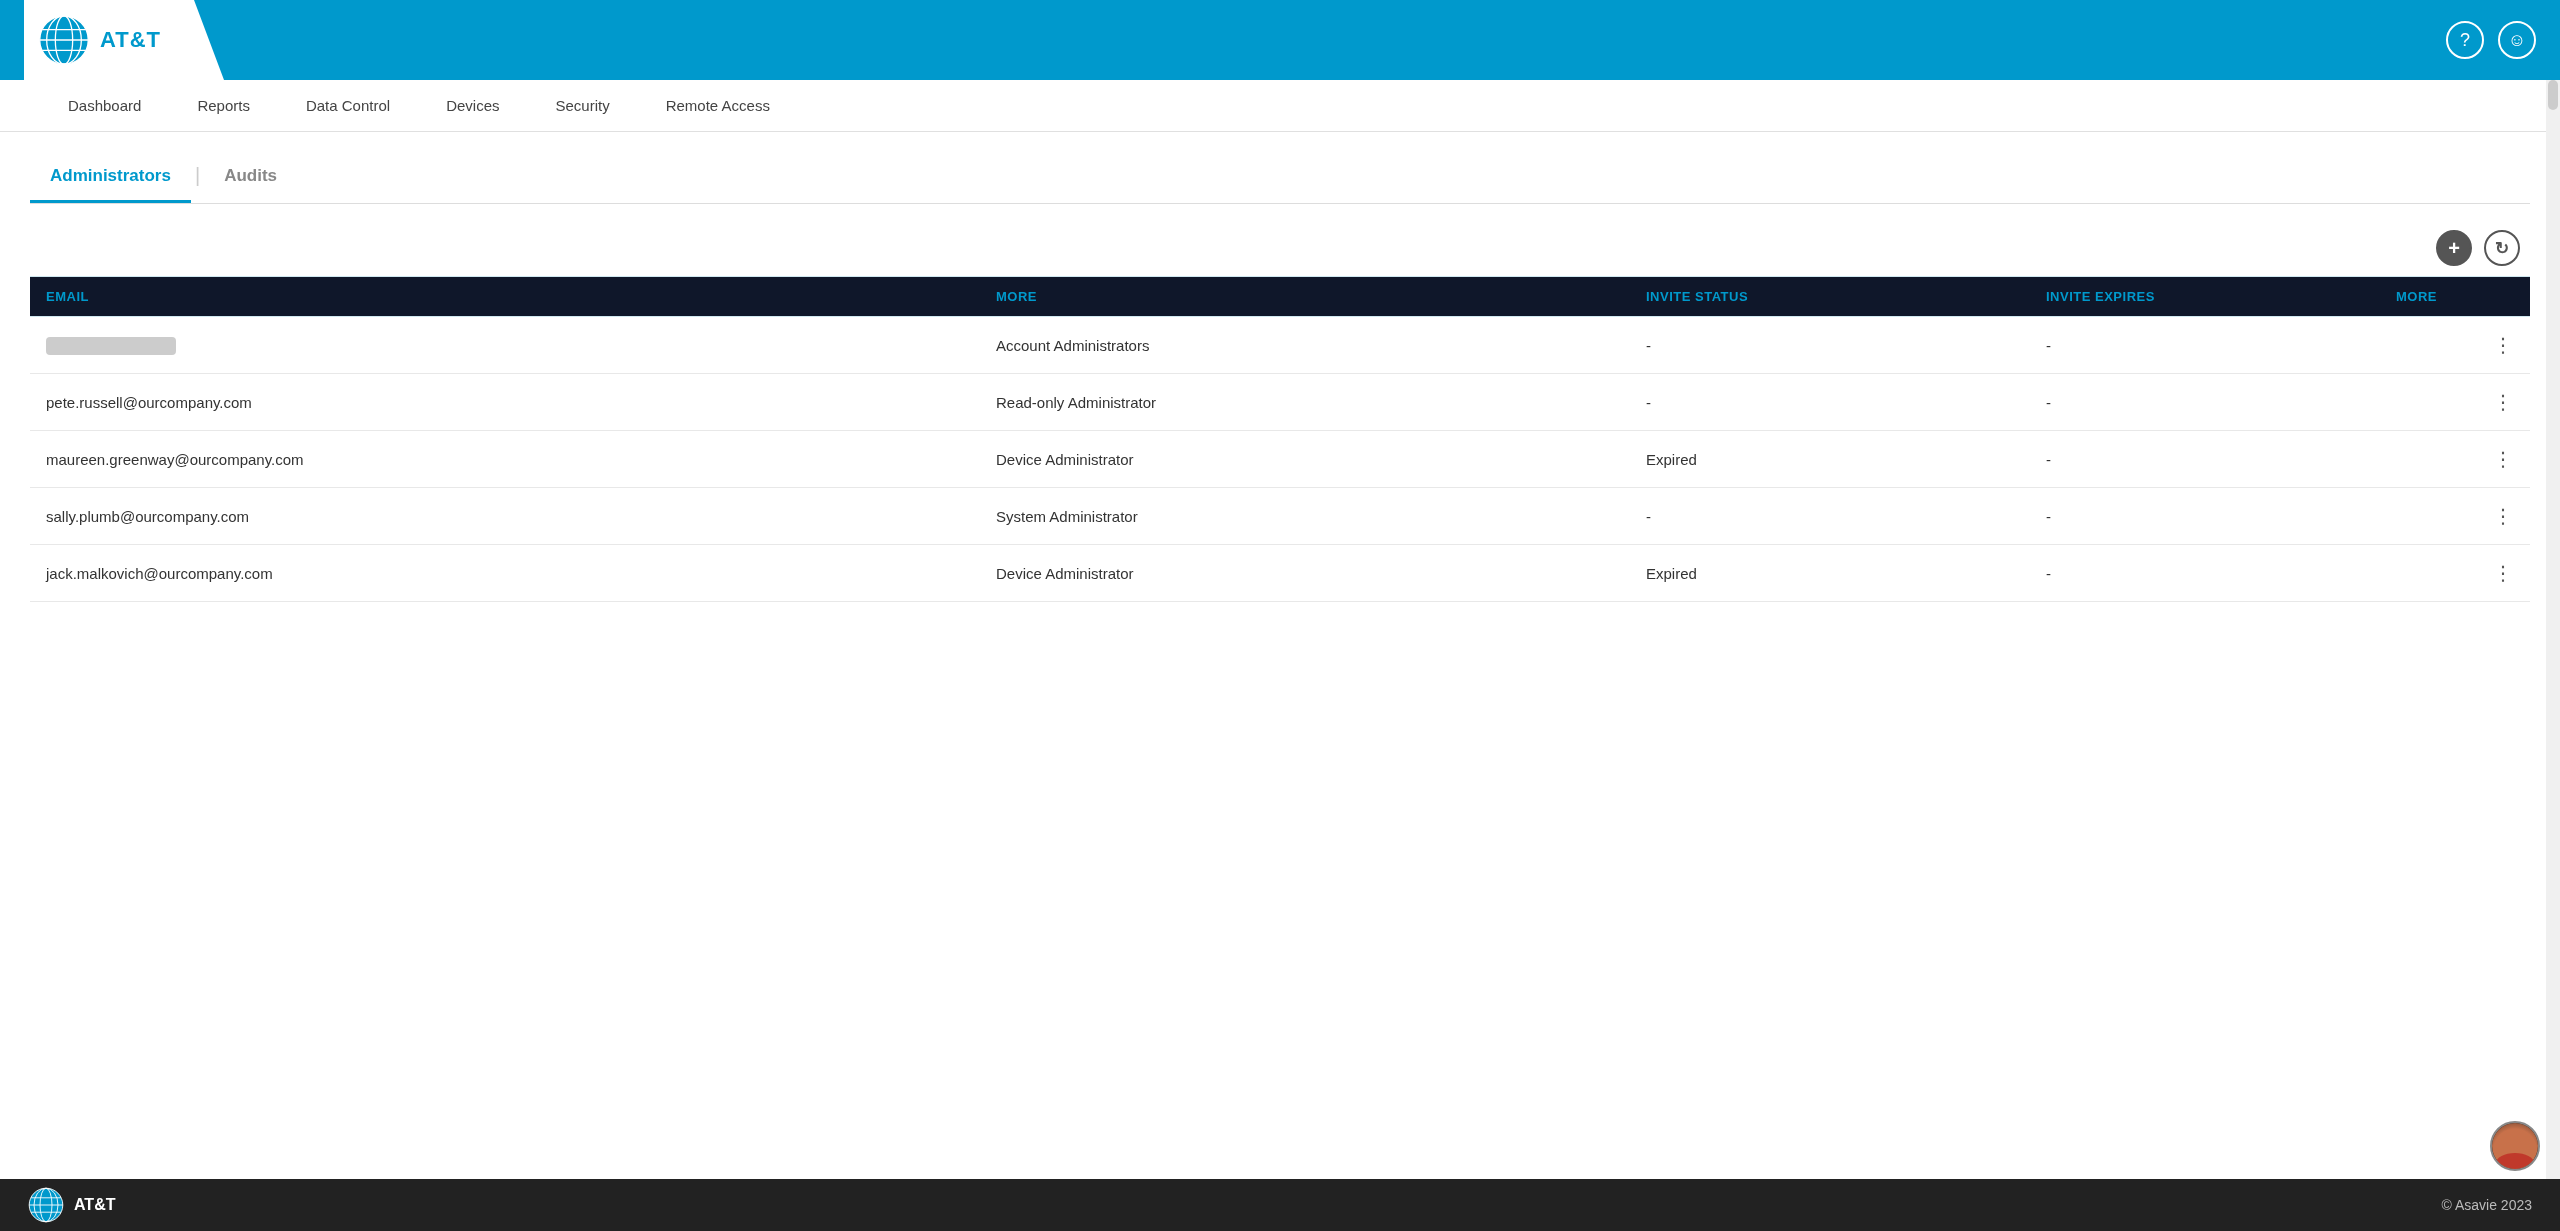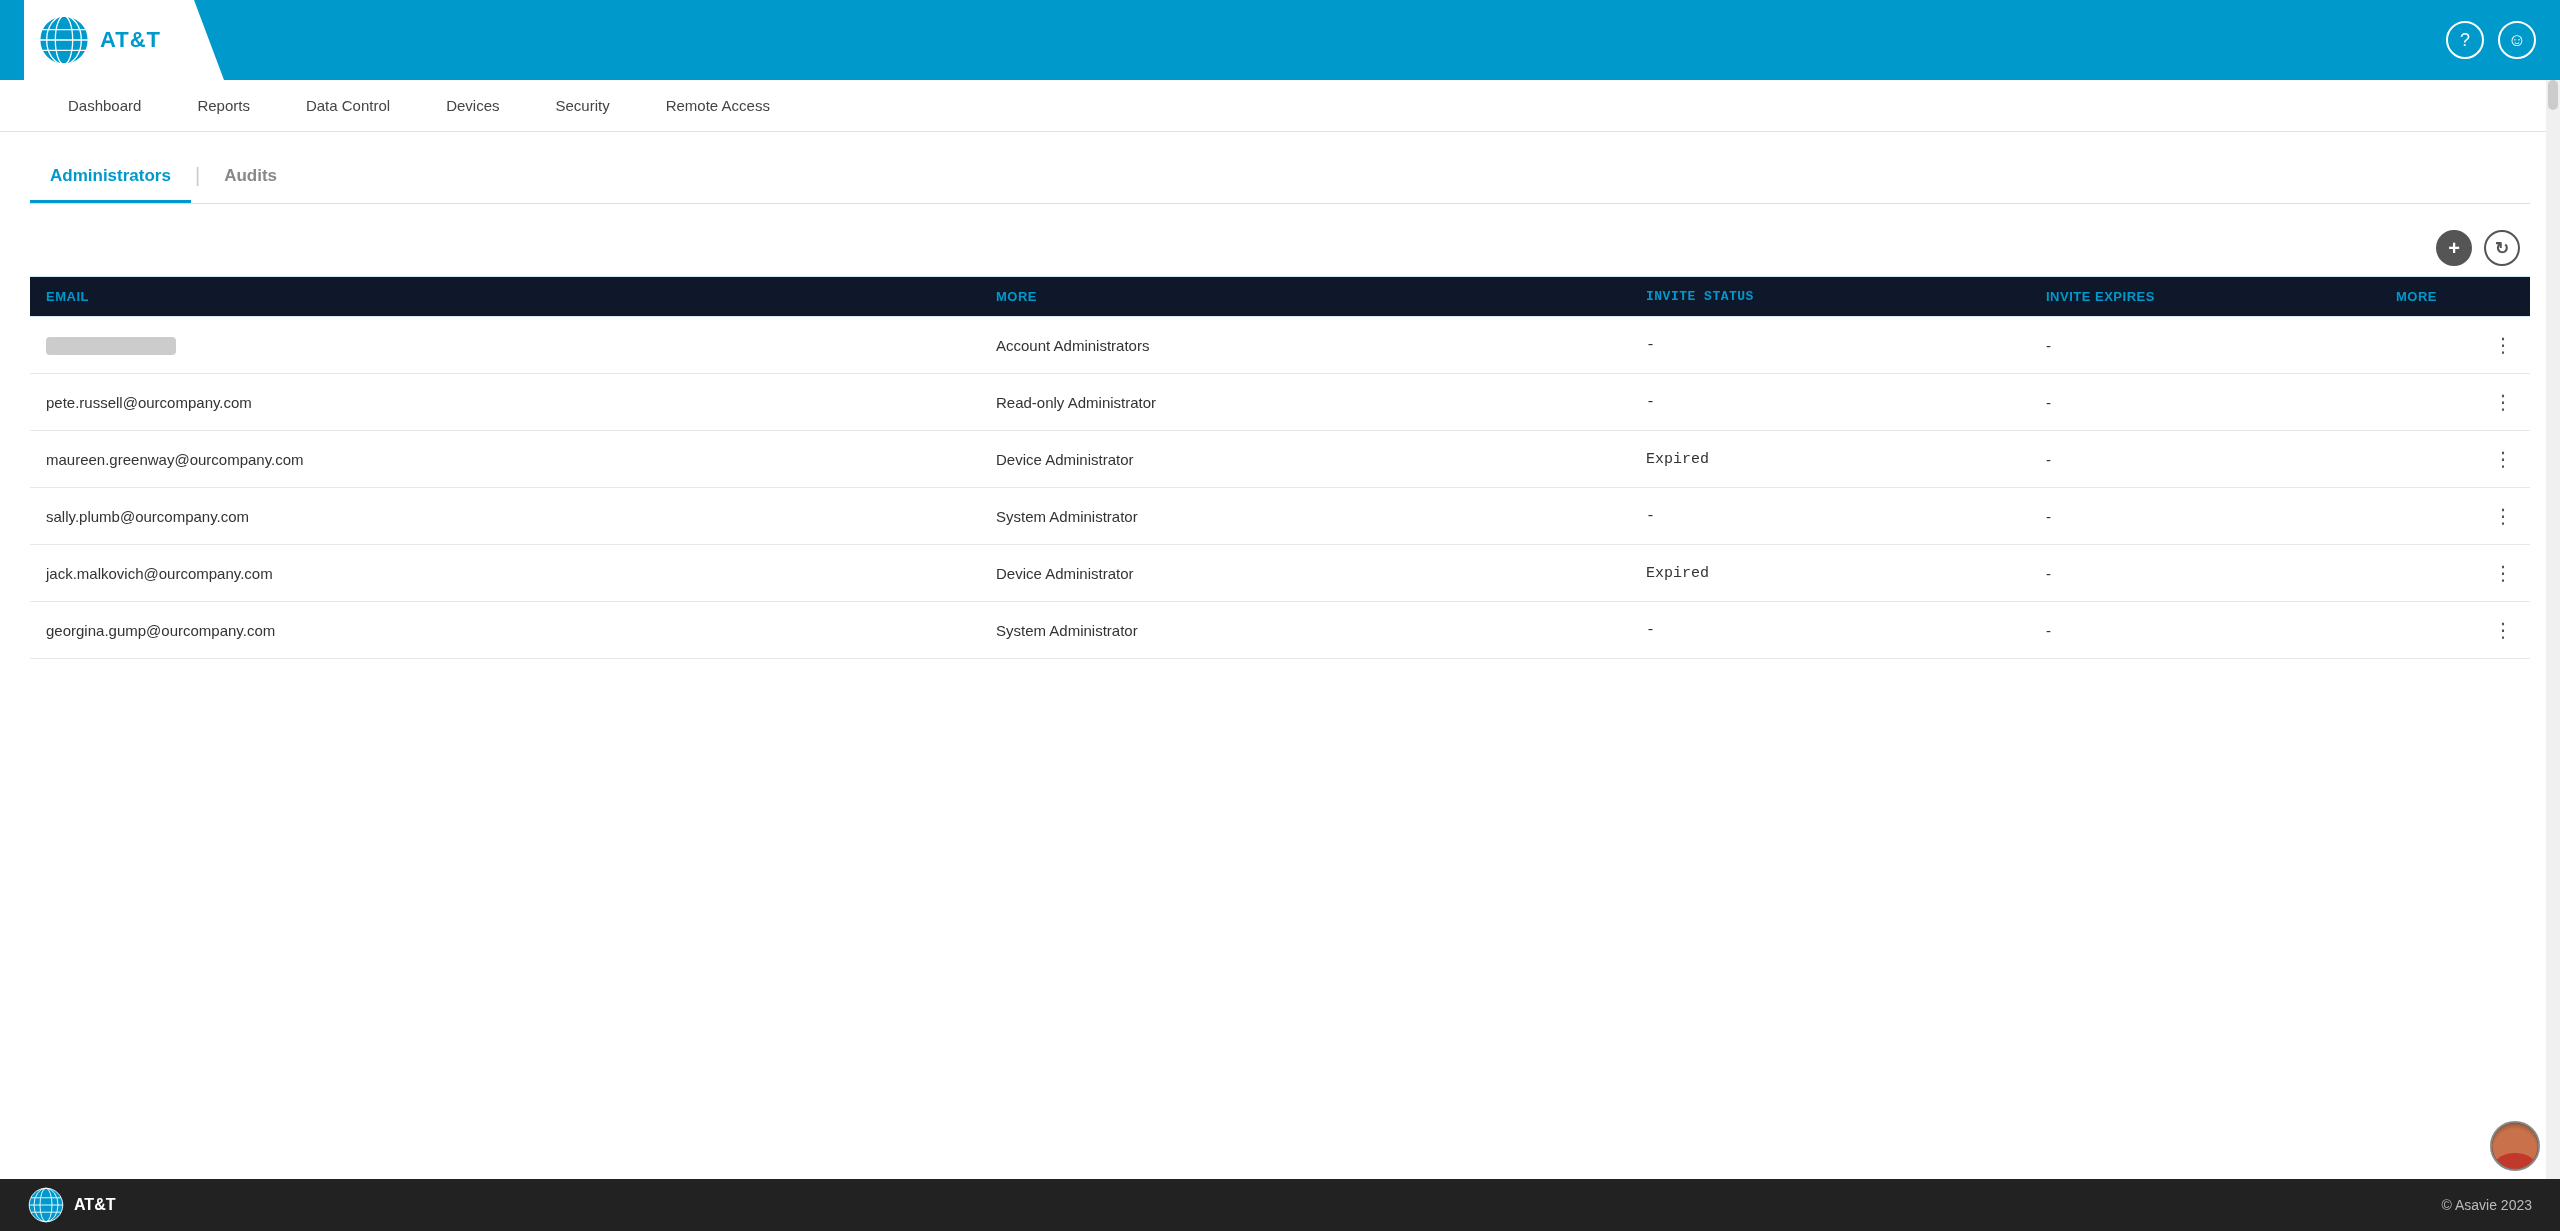--- a/index.html
+++ b/index.html
@@ -158,21 +158,21 @@
     }
     .admin-table td {
       padding: 16px 16px;
       color: #333;
       border-bottom: 1px solid #e8e8e8;
       font-size: 15px;
     }
 
     .col-email { width: 38%; }
     .col-role { width: 26%; }
-    .col-invite-status { width: 16%; font-family: Liberation Mono, monospace; }
+    .col-invite-status { width: 16%; }
     .col-invite-expires { width: 14%; }
     .col-more { width: 6%; text-align: right; margin-top: 28px; }
 
     .blurred-email {
       display: inline-block;
       background: #ccc;
       border-radius: 4px;
       width: 130px;
       height: 18px;
       vertical-align: middle;
@@ -375,27 +375,20 @@
           <td class="col-invite-expires">-</td>
           <td class="col-more"><span class="more-dots">⋮</span></td>
         </tr>
         <tr>
           <td class="col-email">jack.malkovich@ourcompany.com</td>
           <td class="col-role">Device Administrator</td>
           <td class="col-invite-status">Expired</td>
           <td class="col-invite-expires">-</td>
           <td class="col-more"><span class="more-dots">⋮</span></td>
         </tr>
-        <tr>
-          <td class="col-email">georgina.gump@ourcompany.com</td>
-          <td class="col-role">System Administrator</td>
-          <td class="col-invite-status">-</td>
-          <td class="col-invite-expires">-</td>
-          <td class="col-more"><span class="more-dots">⋮</span></td>
-        </tr>
       </tbody>
   </table>
 
 </div>
 
 <div class="scrollbar-track">
   <div class="scrollbar-thumb"></div>
 </div>
 
 <div class="avatar-btn" title="User Avatar">

